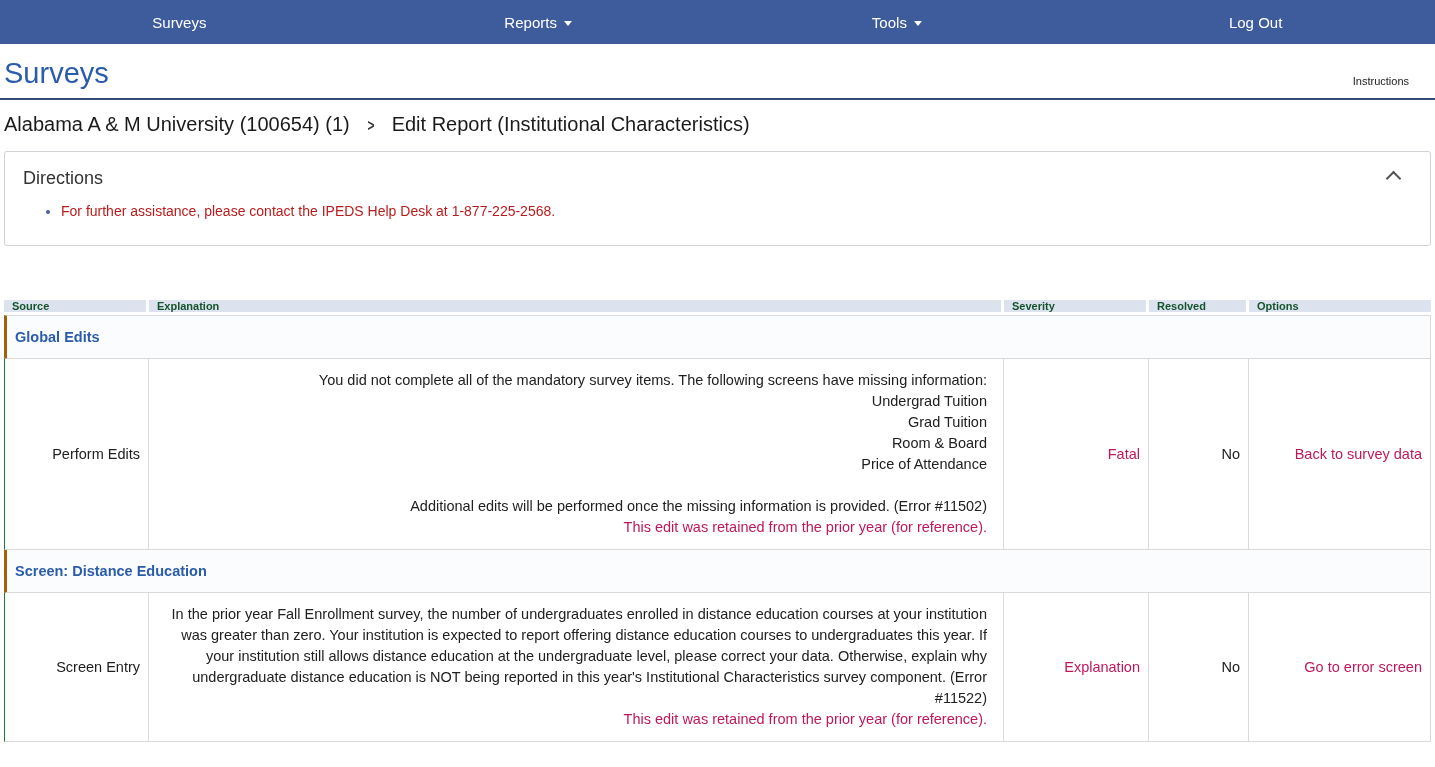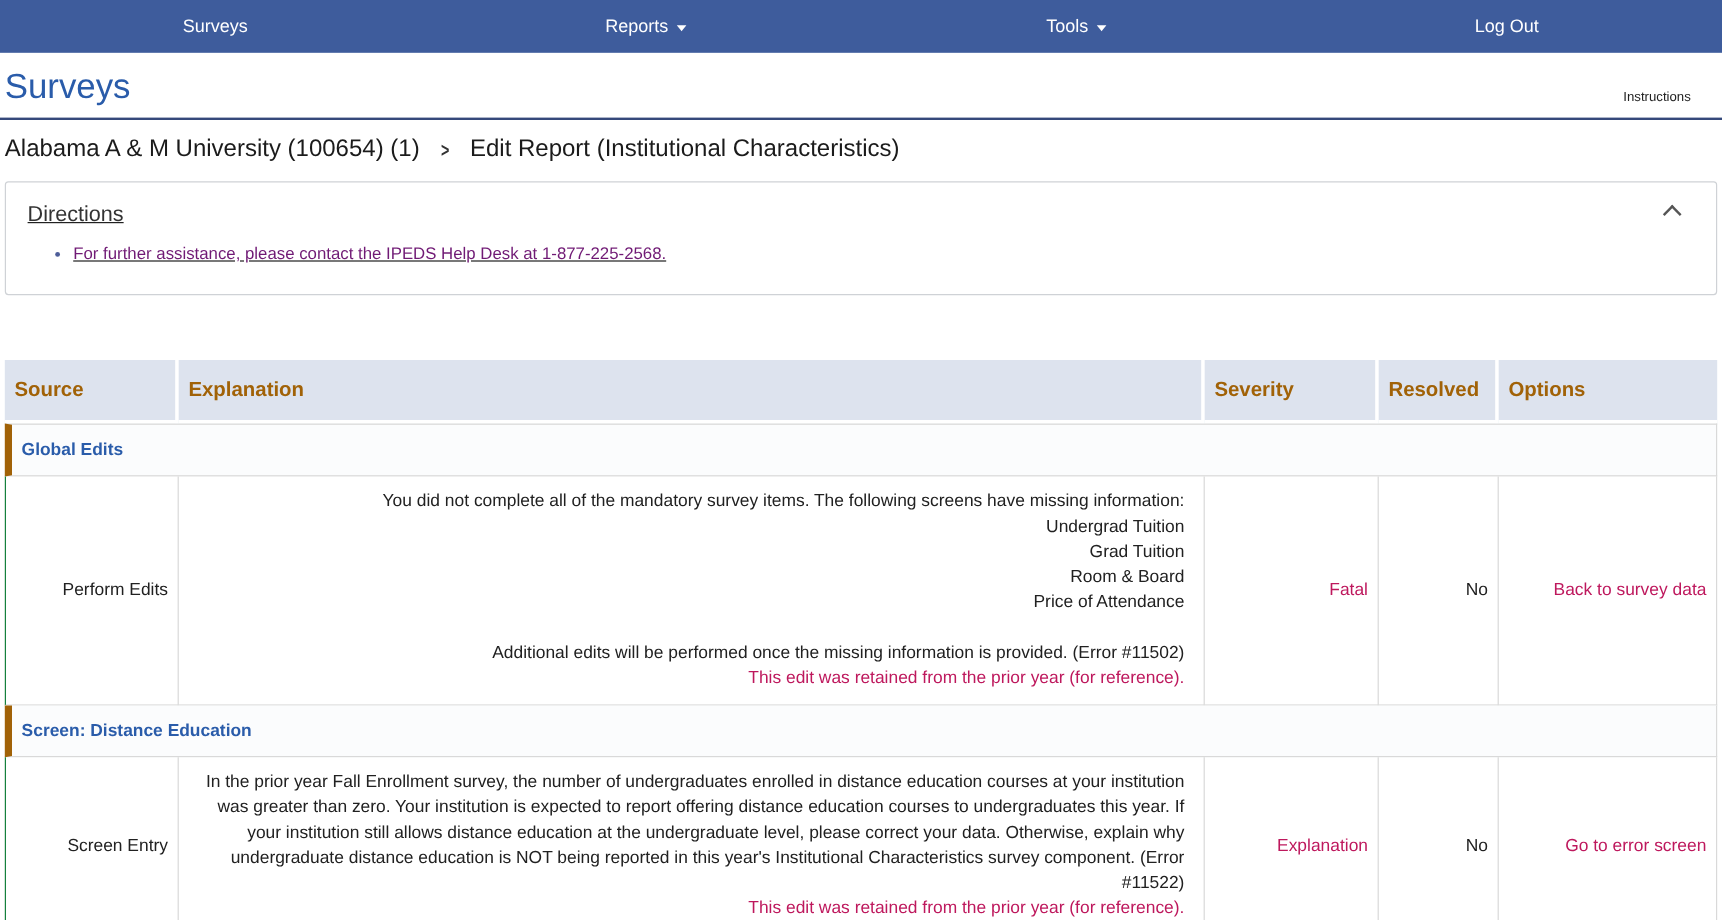--- a/index.html
+++ b/index.html
@@ -34,48 +34,48 @@
   
   .breadcrumb {
     padding: 13px 4px 13px 4px; display: flex; align-items: flex-end; gap: 16px;
     font-size: 20px; color: #1b1b1b;
   }
   .crumb-sep { font-size: 17px; color: #333333; font-weight: 700; transform: scaleX(0.7); }
 
   
   .directions {
     margin: 2px 4px 14px 4px; border: 1px solid #cfd2d6; border-radius: 3px;
-    padding: 16px 22px 26px 18px; position: relative; text-decoration: underline;
+    padding: 16px 22px 26px 18px; position: relative;
   }
   .directions-title { font-size: 18px; color: #333333; }
   .collapse-btn { position: absolute; top: 18px; right: 26px; width: 16px; height: 14px; cursor: pointer; }
   .chevron-up {
     display: block; width: 11px; height: 11px; margin-top: 3px;
     border-top: 2px solid #555555; border-right: 2px solid #555555;
     transform: rotate(-45deg);
   }
   .directions ul { margin: 14px 0 0 0; padding-left: 38px; }
-  .directions li { font-size: 14px; color: #701a75; }
+  .directions li { font-size: 14px; color: #b91c1c; }
   .directions li::marker { color: #4d5d99; }
 
   
   .edits-table {
     width: 1427px; margin: 54px 4px 0 4px;
     border-collapse: separate; border-spacing: 0; font-size: 14.5px;
   }
   .edits-table th {
-    background: #dde3ee; color: #a16207; font-weight: 700; text-align: left;
-    padding: 15px 8px; font-size: 17px;
+    background: #dde3ee; color: #14532d; font-weight: 700; text-align: left;
+    padding: 0 8px; font-size: 11px;
     border-right: 3px solid #ffffff; border-bottom: 3px solid #ffffff;
   }
   .edits-table th:last-child { border-right: none; }
   .group-row td {
     color: #2a5caa; font-weight: 700; background: #fbfcfd;
     padding: 13px 8px; border-bottom: 1px solid #d9d9d9;
-    border-left: 6px solid #a16207; border-right: 1px solid #d9d9d9;
+    border-left: 3px solid #a16207; border-right: 1px solid #d9d9d9;
   }
   .group-row.gr-first td { border-top: 1px solid #d9d9d9; }
   .data-row td {
     border-bottom: 1px solid #d9d9d9; border-right: 1px solid #d9d9d9;
     vertical-align: middle; padding: 8px; text-align: right;
   }
   .data-row td:first-child { border-left: 1px solid #15803d; }
   .desc-cell { vertical-align: top !important; padding: 11px 16px !important; line-height: 1.45; }
   .desc-text { white-space: pre-line; }
   .retained { color: #be185d; }

